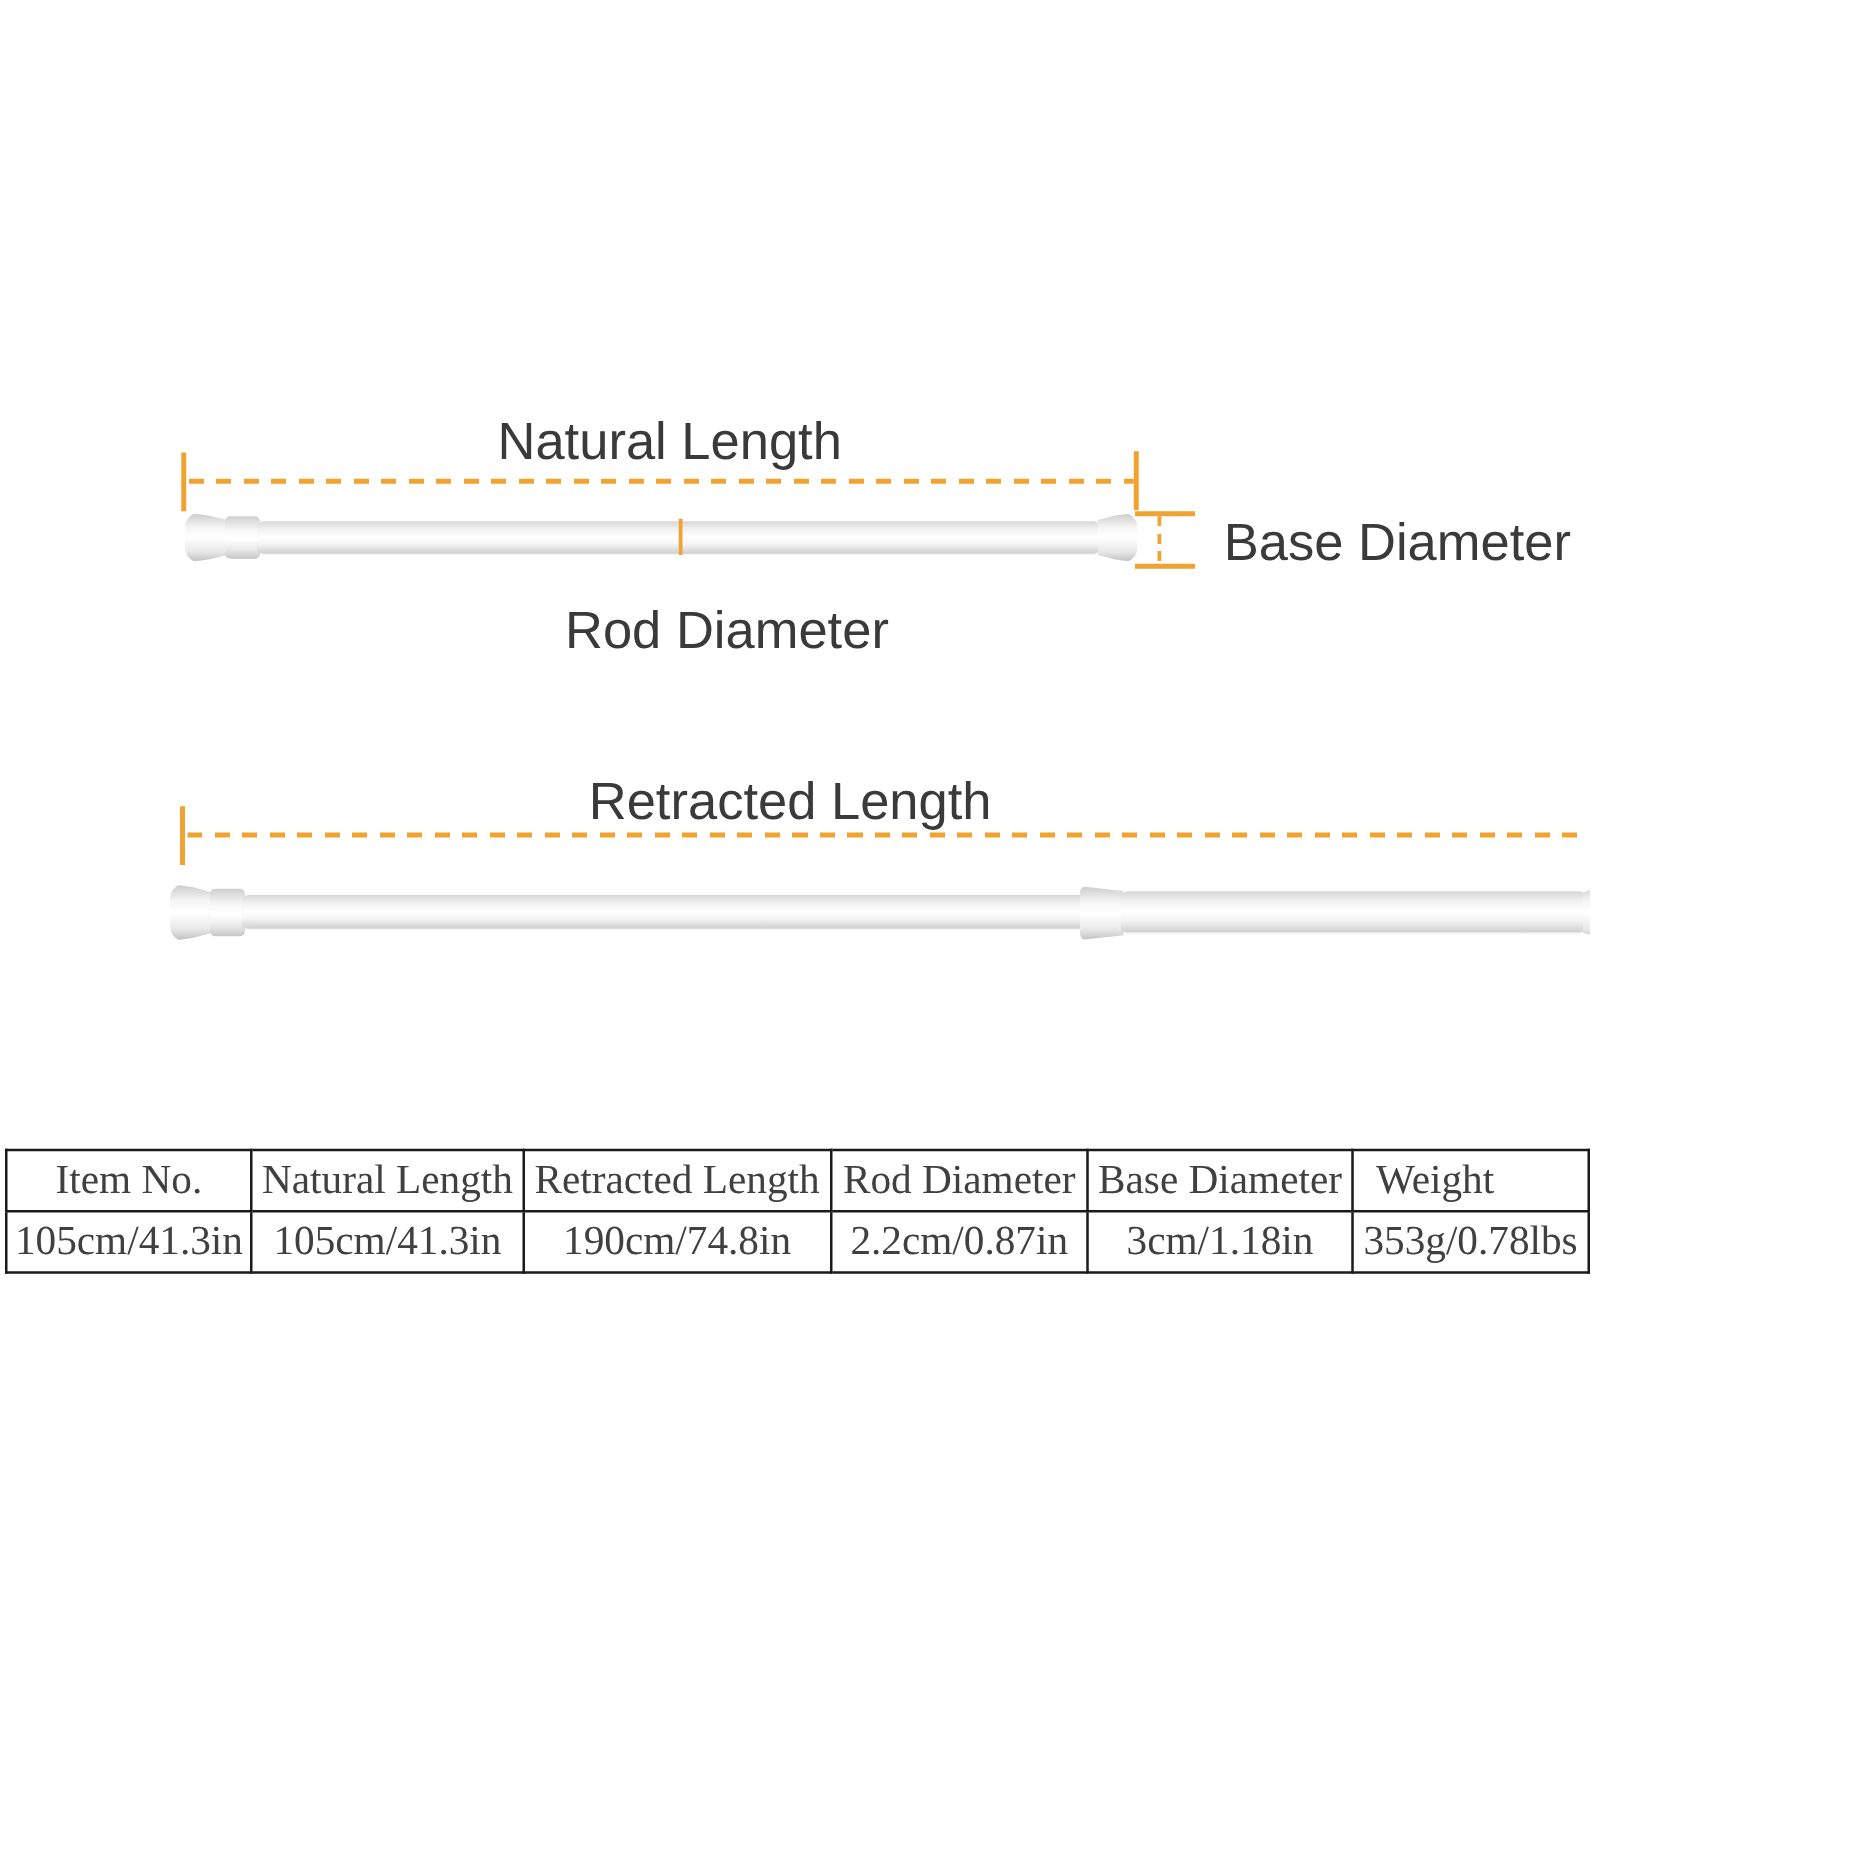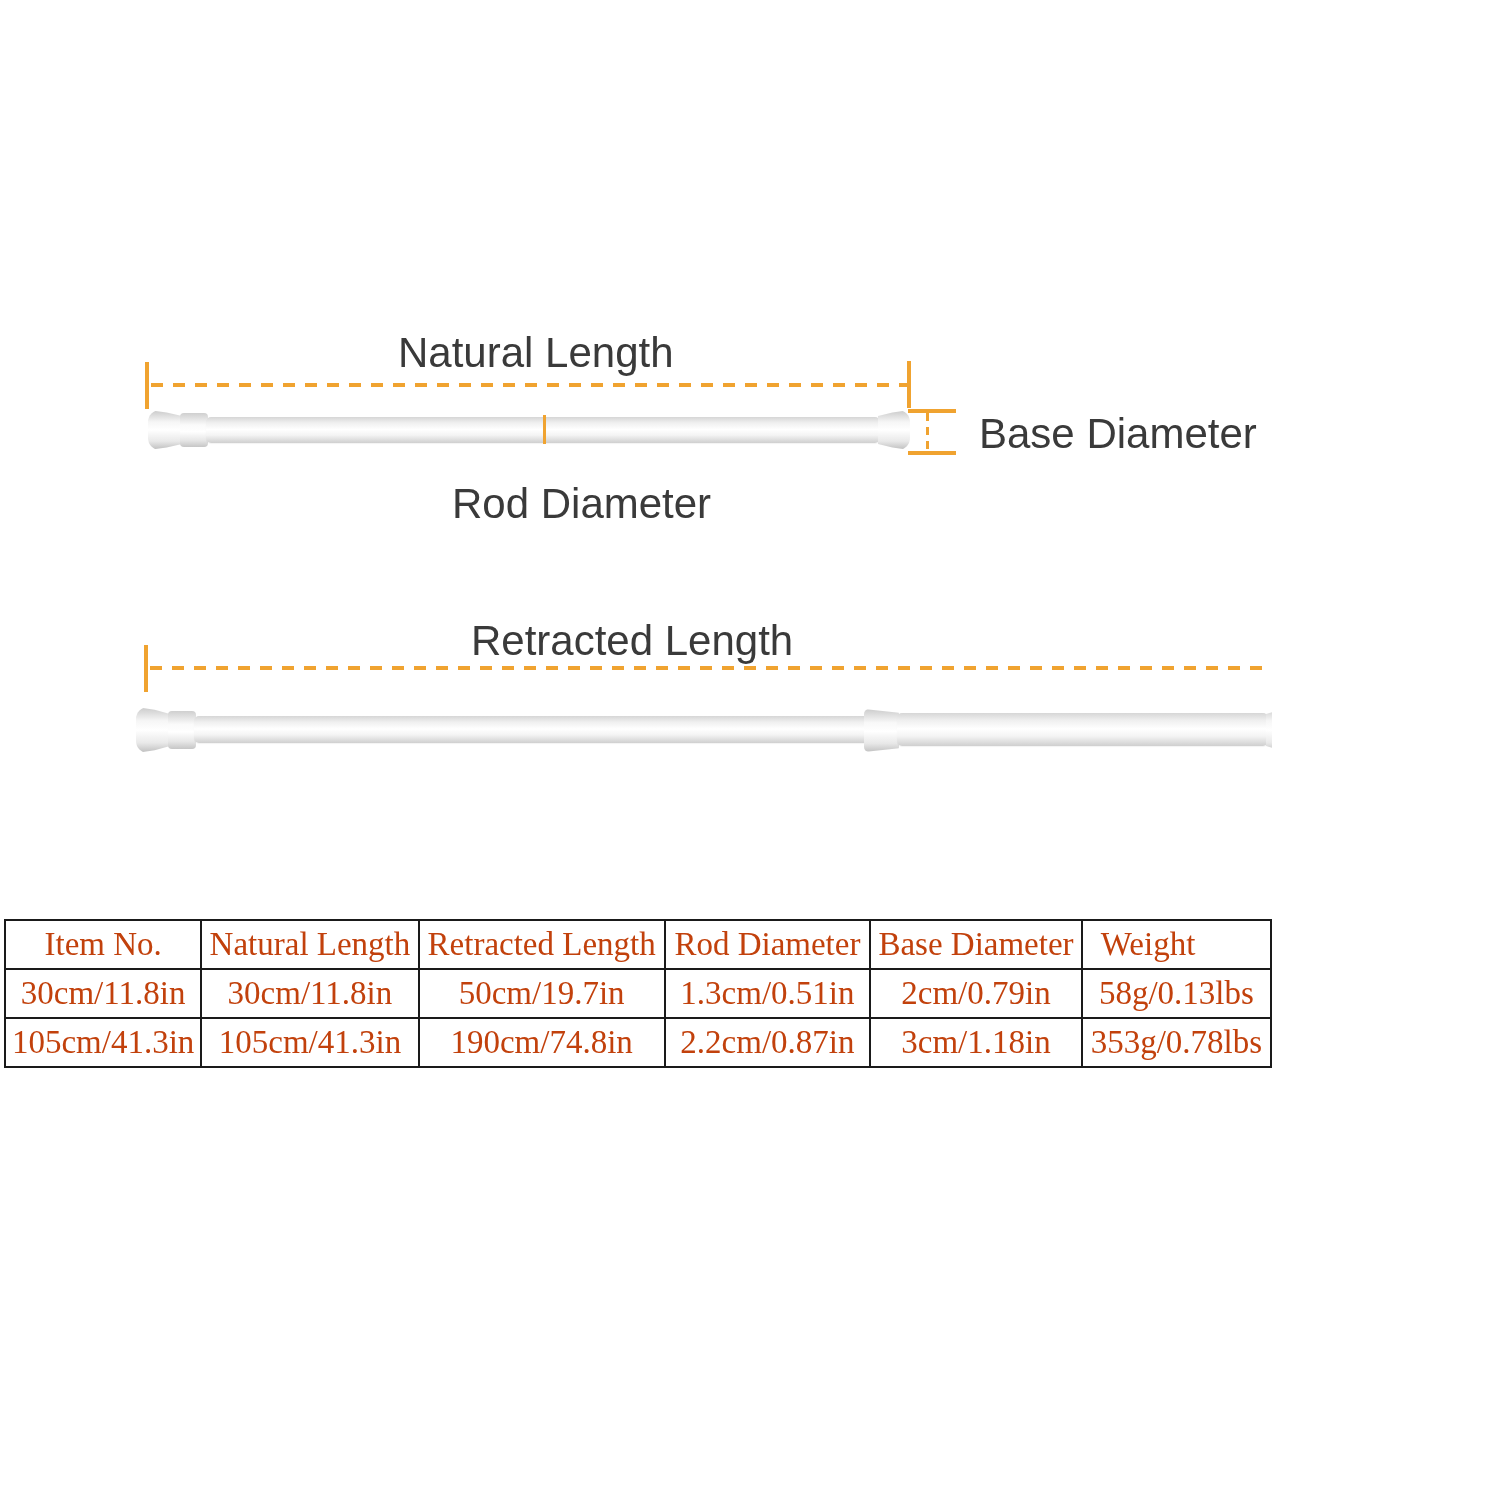--- a/index.html
+++ b/index.html
@@ -66,21 +66,21 @@
   }
 
   
   .spec-table {
     position: absolute;
     left: 4px; top: 919px;
     border-collapse: collapse;
     table-layout: fixed;
     font-family: "Liberation Serif", serif;
     font-size: 33px;
-    color: #c2410c;
+    color: #404040;
   }
   .spec-table th, .spec-table td {
     border: 2px solid var(--table-border, #1a1a1a);
     height: 47px;
     text-align: center;
     font-weight: normal;
     padding: 0 4px;
     white-space: nowrap;
     overflow: hidden;
   }
@@ -141,28 +141,20 @@
         <th>Item No.</th>
         <th>Natural Length</th>
         <th>Retracted Length</th>
         <th>Rod Diameter</th>
         <th>Base Diameter</th>
         <th class="align-left">Weight</th>
       </tr>
     </thead>
     <tbody>
       <tr>
-        <td>30cm/11.8in</td>
-        <td>30cm/11.8in</td>
-        <td>50cm/19.7in</td>
-        <td>1.3cm/0.51in</td>
-        <td>2cm/0.79in</td>
-        <td>58g/0.13lbs</td>
-      </tr>
-      <tr>
         <td>105cm/41.3in</td>
         <td>105cm/41.3in</td>
         <td>190cm/74.8in</td>
         <td>2.2cm/0.87in</td>
         <td>3cm/1.18in</td>
         <td>353g/0.78lbs</td>
       </tr>
     </tbody>
   </table>
 

